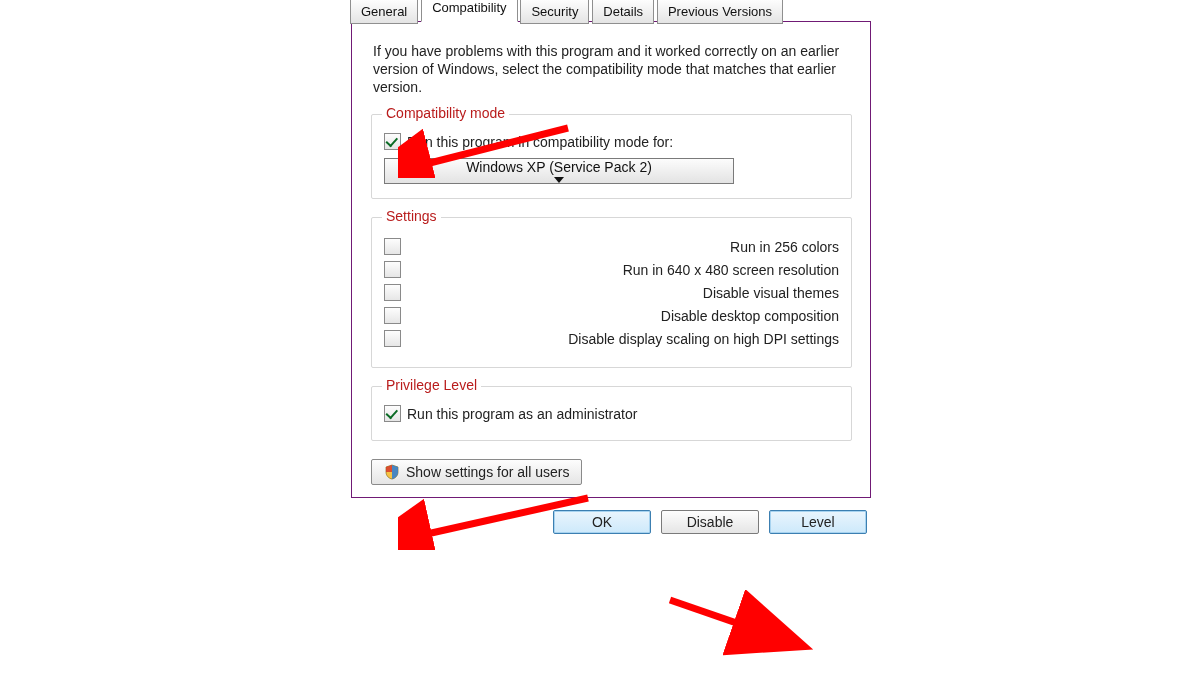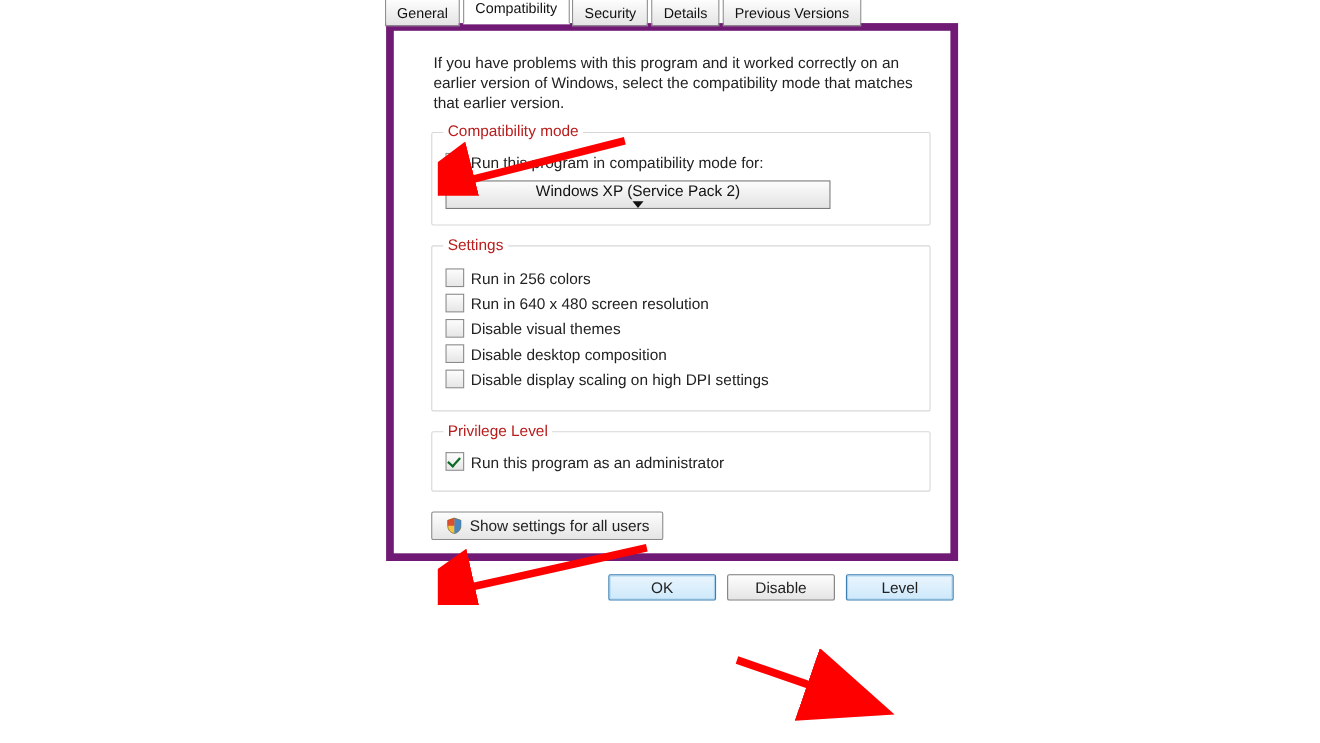--- a/index.html
+++ b/index.html
@@ -2,32 +2,32 @@
 <html><head>
 <meta charset="utf-8">
 <style>
   html,body{margin:0;padding:0;width:1200px;height:675px;background:#fff;font-family:"Segoe UI",Tahoma,sans-serif;font-size:14px;color:#222;}
   .viewport{position:absolute;left:0;top:0;width:1200px;height:675px;overflow:hidden;}
   .dialog{position:absolute;left:351px;top:-6px;width:520px;background:#fff;}
   
   .tabs{position:relative;height:28px;margin-left:-1px;}
   .tab{display:inline-block;vertical-align:bottom;border:1px solid #8f8f8f;background:linear-gradient(#fdfdfd,#e4e4e4);padding:4px 10px 4px 10px;font-size:13px;color:#111;margin-right:-1px;cursor:default;position:relative;top:2px;}
   .tab.active{background:#fff;border-bottom:1px solid #fff;top:0;padding-top:5px;padding-bottom:6px;z-index:2;font-weight:400;}
-  .panel{border:7px solid #701a75;background:#fff;padding:16px 18px 12px 34px;margin-top:-1px;}
+  .panel{border:1px solid #701a75;background:#fff;padding:16px 18px 12px 19px;margin-top:-1px;}
   .intro{font-size:14px;line-height:18px;color:#222;margin:4px 2px 18px 2px;}
   
   .group{border:1px solid #d7d7d7;border-radius:2px;padding:14px 12px 14px 12px;margin:0 0 18px 0;position:relative;}
   .group-title{position:absolute;top:-10px;left:10px;background:#fff;padding:0 4px;font-size:14px;color:#b91c1c;}
   .row{display:flex;align-items:center;margin:4px 0;}
   .cb{width:15px;height:15px;border:1px solid #8a8a8a;background:linear-gradient(#fdfdfd,#e6e6e6);display:inline-flex;align-items:center;justify-content:center;margin-right:6px;flex:0 0 auto;}
   .cb.checked::after{content:"";display:block;width:9px;height:5px;border-left:2px solid #0b6b25;border-bottom:2px solid #0b6b25;transform:rotate(-48deg) translate(0px,-1px);} 
   .cb-label{font-size:14px;color:#222;}
   .combo{margin-top:8px;margin-left:0;width:332px;height:24px;border:1px solid #7a7a7a;background:linear-gradient(#fcfcfc,#e3e3e3);display:flex;align-items:center;justify-content:space-between;padding:0 8px 0 8px;font-size:14px;color:#111;cursor:default;flex-direction:column;}
   .combo .arrow{width:0;height:0;border-left:5px solid transparent;border-right:5px solid transparent;border-top:6px solid #111;}
-  .settings-list .row{margin:6px 0;}
+  .settings-list .row{margin:6px 0;justify-content:space-between;}
   .allusers-btn{display:inline-flex;align-items:flex-end;gap:6px;border:1px solid #8a8a8a;background:linear-gradient(#fdfdfd,#e5e5e5);padding:4px 12px;font-size:14px;cursor:default;border-radius:2px;}
   .shield{width:16px;height:16px;display:inline-block;}
   .shield svg{display:block;}
   
   .btnbar{display:flex;justify-content:flex-end;gap:10px;margin:12px 4px 0 0;}
   .btn{min-width:96px;text-align:center;border:1px solid #7a7a7a;background:linear-gradient(#fdfdfd,#e5e5e5);padding:3px 0;font-size:14px;border-radius:2px;cursor:default;}
   .btn.focus{border:1px solid #3c7fb1;box-shadow:inset 0 0 0 1px #a7d3f0;background:linear-gradient(#eaf5fd,#cde9fb);} 
   
   .arrow-annot{position:absolute;pointer-events:none;}
 </style>

